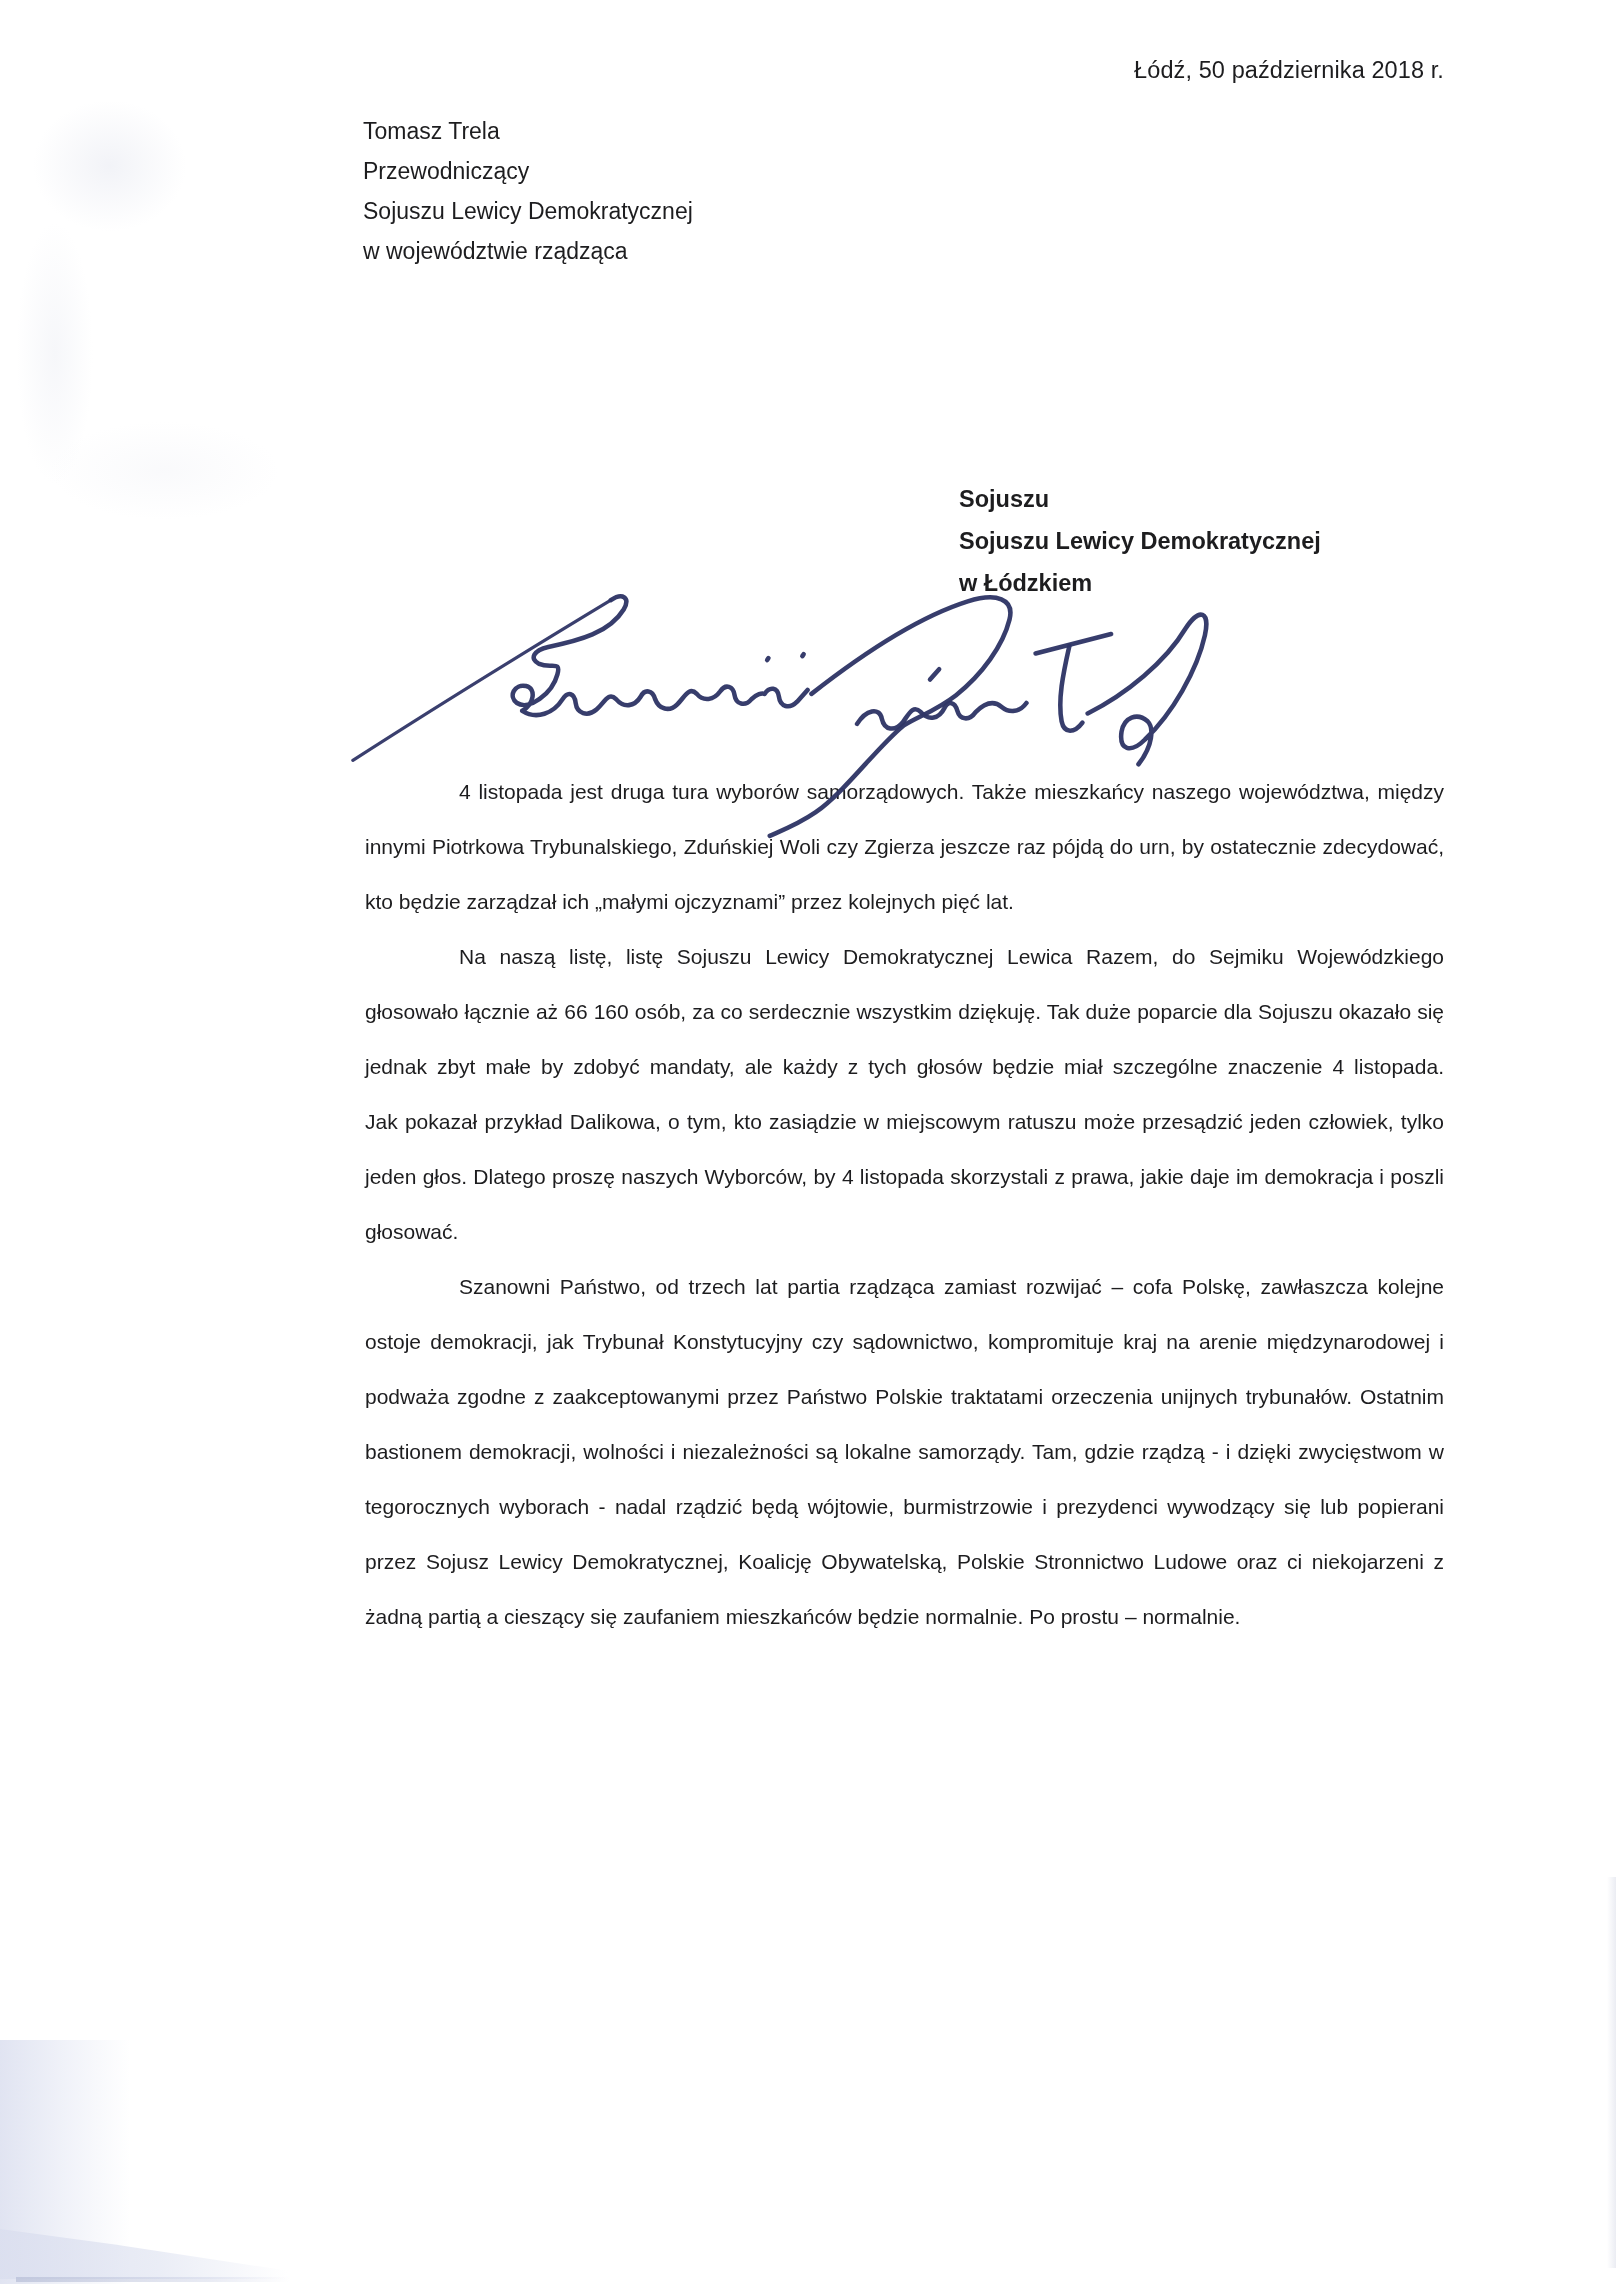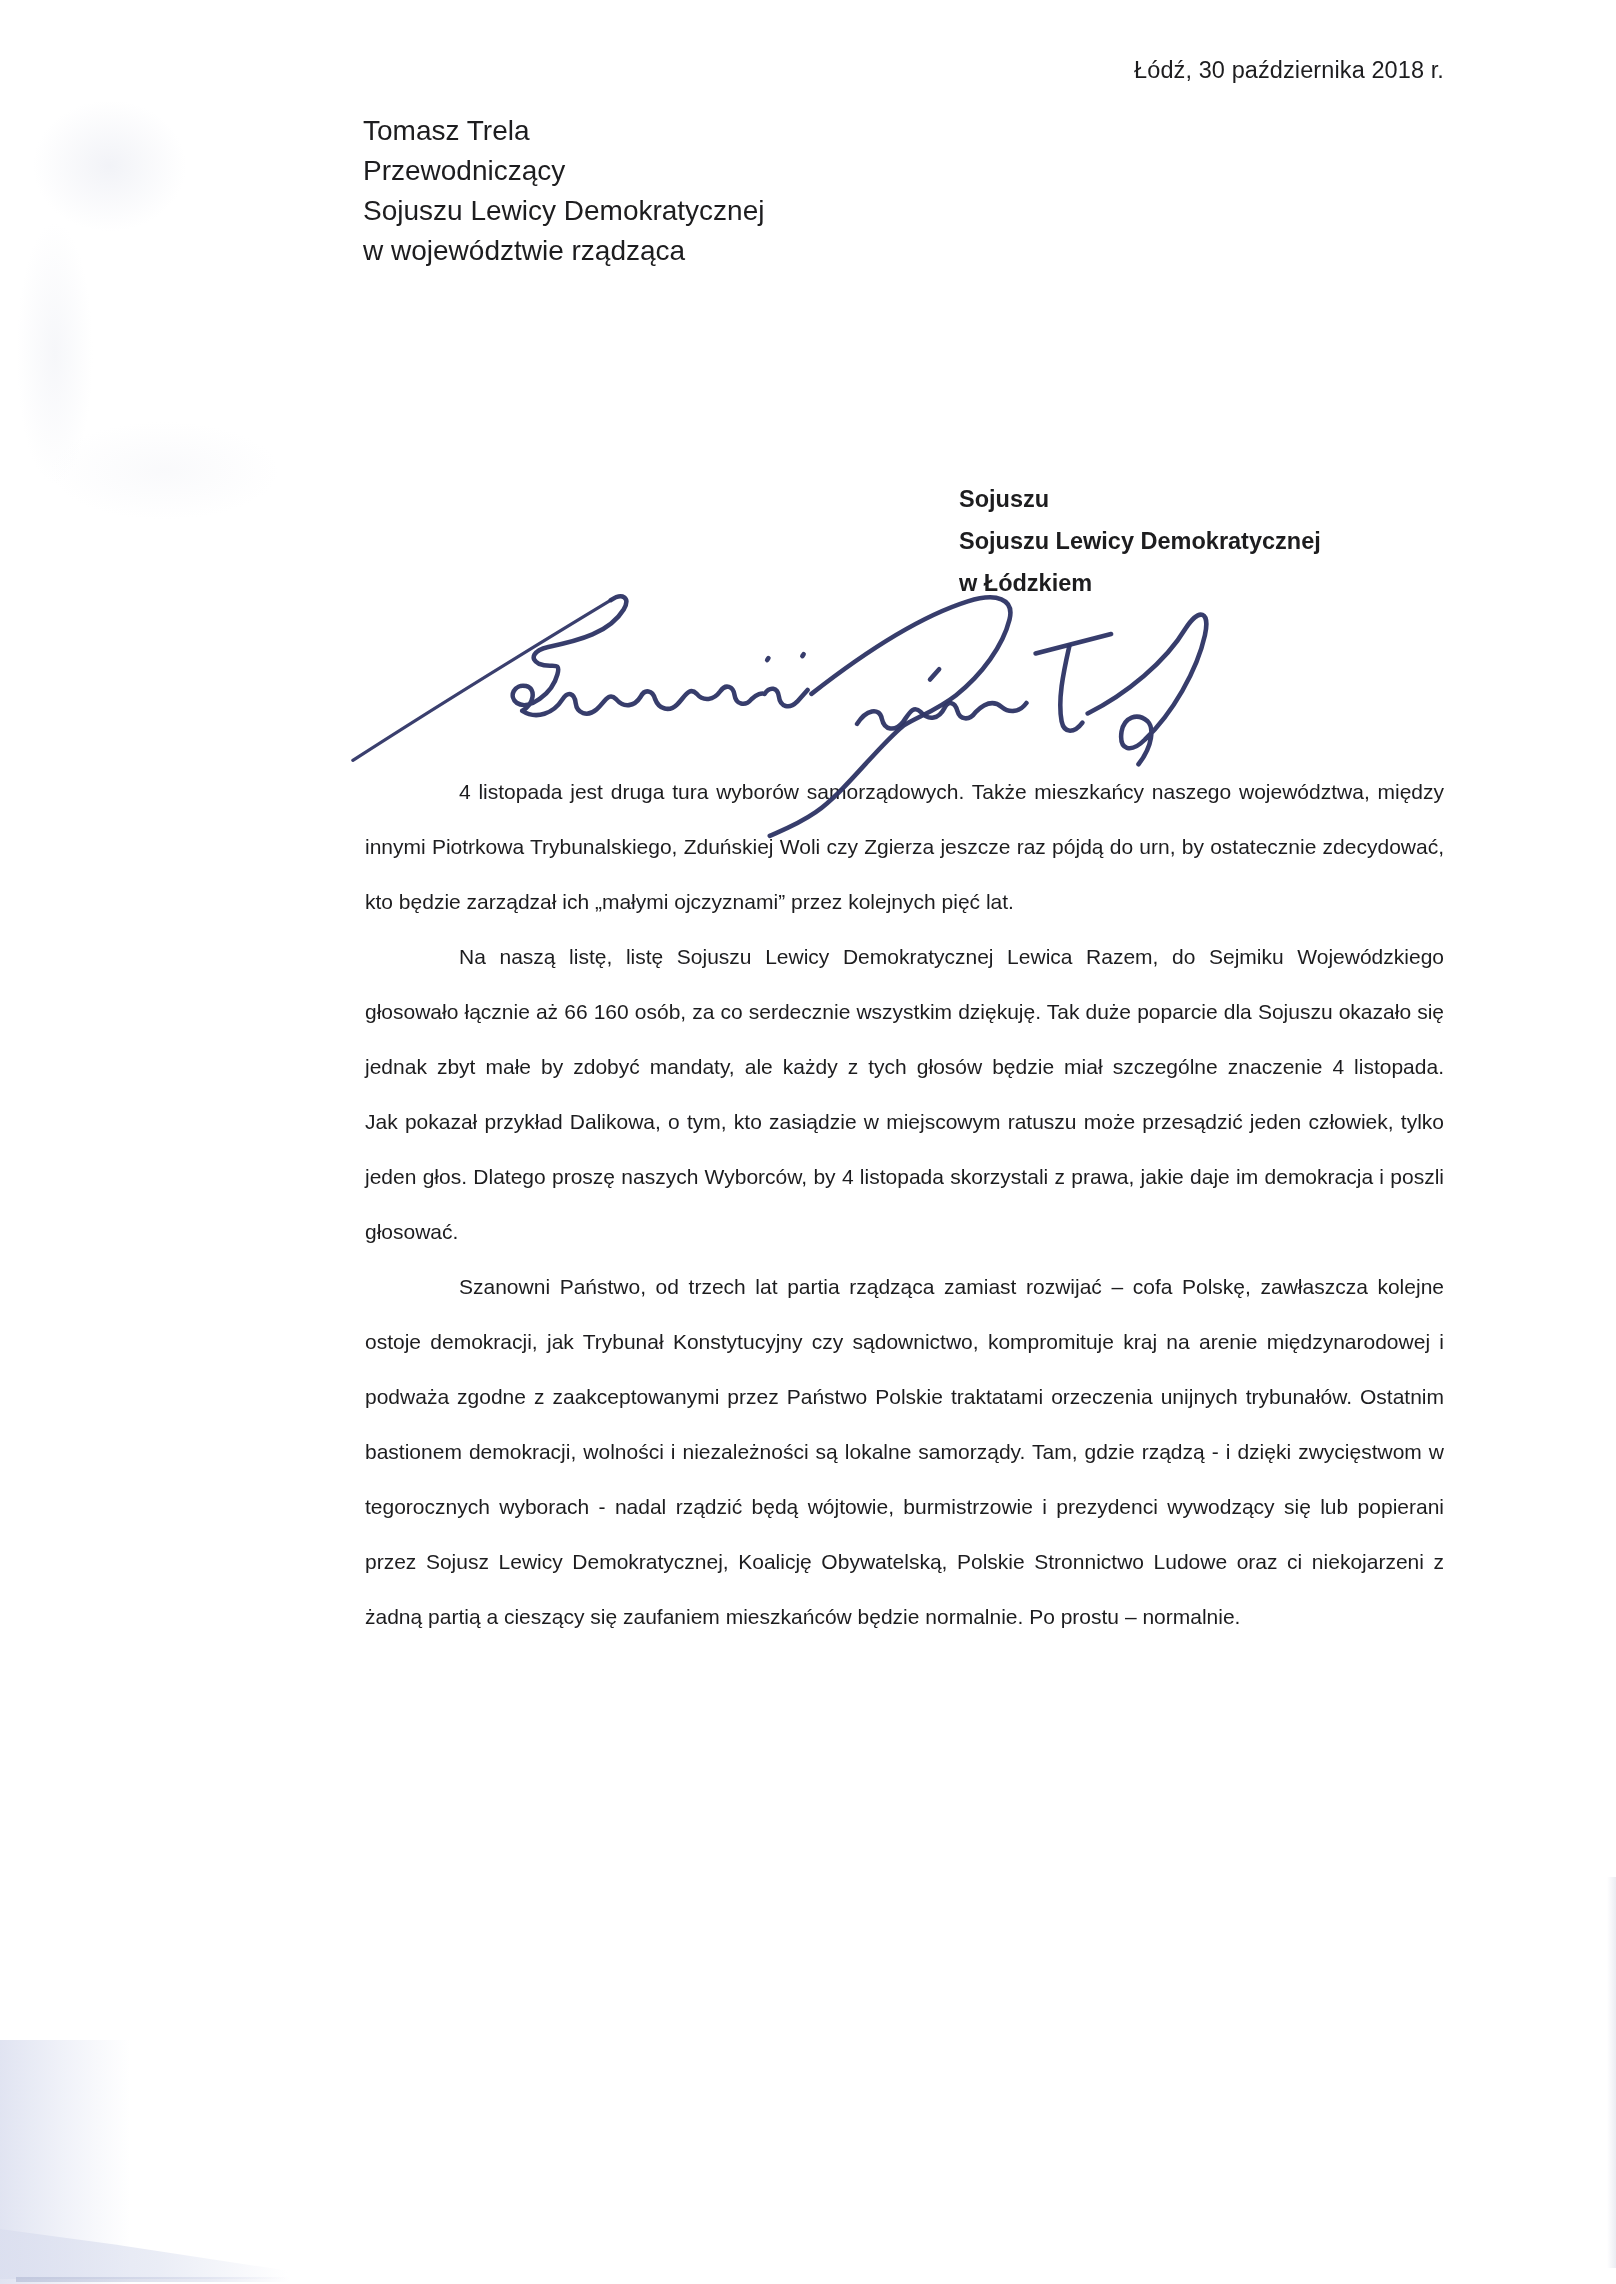--- a/index.html
+++ b/index.html
@@ -47,21 +47,21 @@
     left: 365px;
     width: 1079px;
     text-align: right;
     font-size: 23.5px;
     letter-spacing: 0.1px;
   }
   .sender-block {
     position: absolute;
     left: 363px;
     top: 111px;
-    font-size: 28px;
+    font-size: 23px;
     line-height: 40px;
     white-space: nowrap;
   }
   .recipient-block {
     position: absolute;
     left: 959px;
     top: 478px;
     font-size: 23.5px;
     line-height: 42px;
     font-weight: 700;
@@ -100,21 +100,21 @@
 <body>
 
 <div class="page" style="color: rgb(29, 29, 31); background: rgb(255, 255, 255);">
 
   <div class="artifact artifact-topleft"></div>
   <div class="artifact artifact-bottomleft"></div>
   <div class="artifact artifact-bottomwedge"></div>
   <div class="artifact artifact-bottomline"></div>
   <div class="artifact artifact-rightedge"></div>
 
-  <div class="date-line">Łódź, 30 października 2018 r.</div>
+  <div class="date-line">Łódź, 50 października 2018 r.</div>
 
   <div class="sender-block">
     <div>Tomasz Trela</div>
     <div>Przewodniczący</div>
     <div>Sojuszu Lewicy Demokratycznej</div>
     <div>w województwie rządząca</div>
   </div>
 
   <div class="recipient-block">
     <div>Sojuszu</div>

